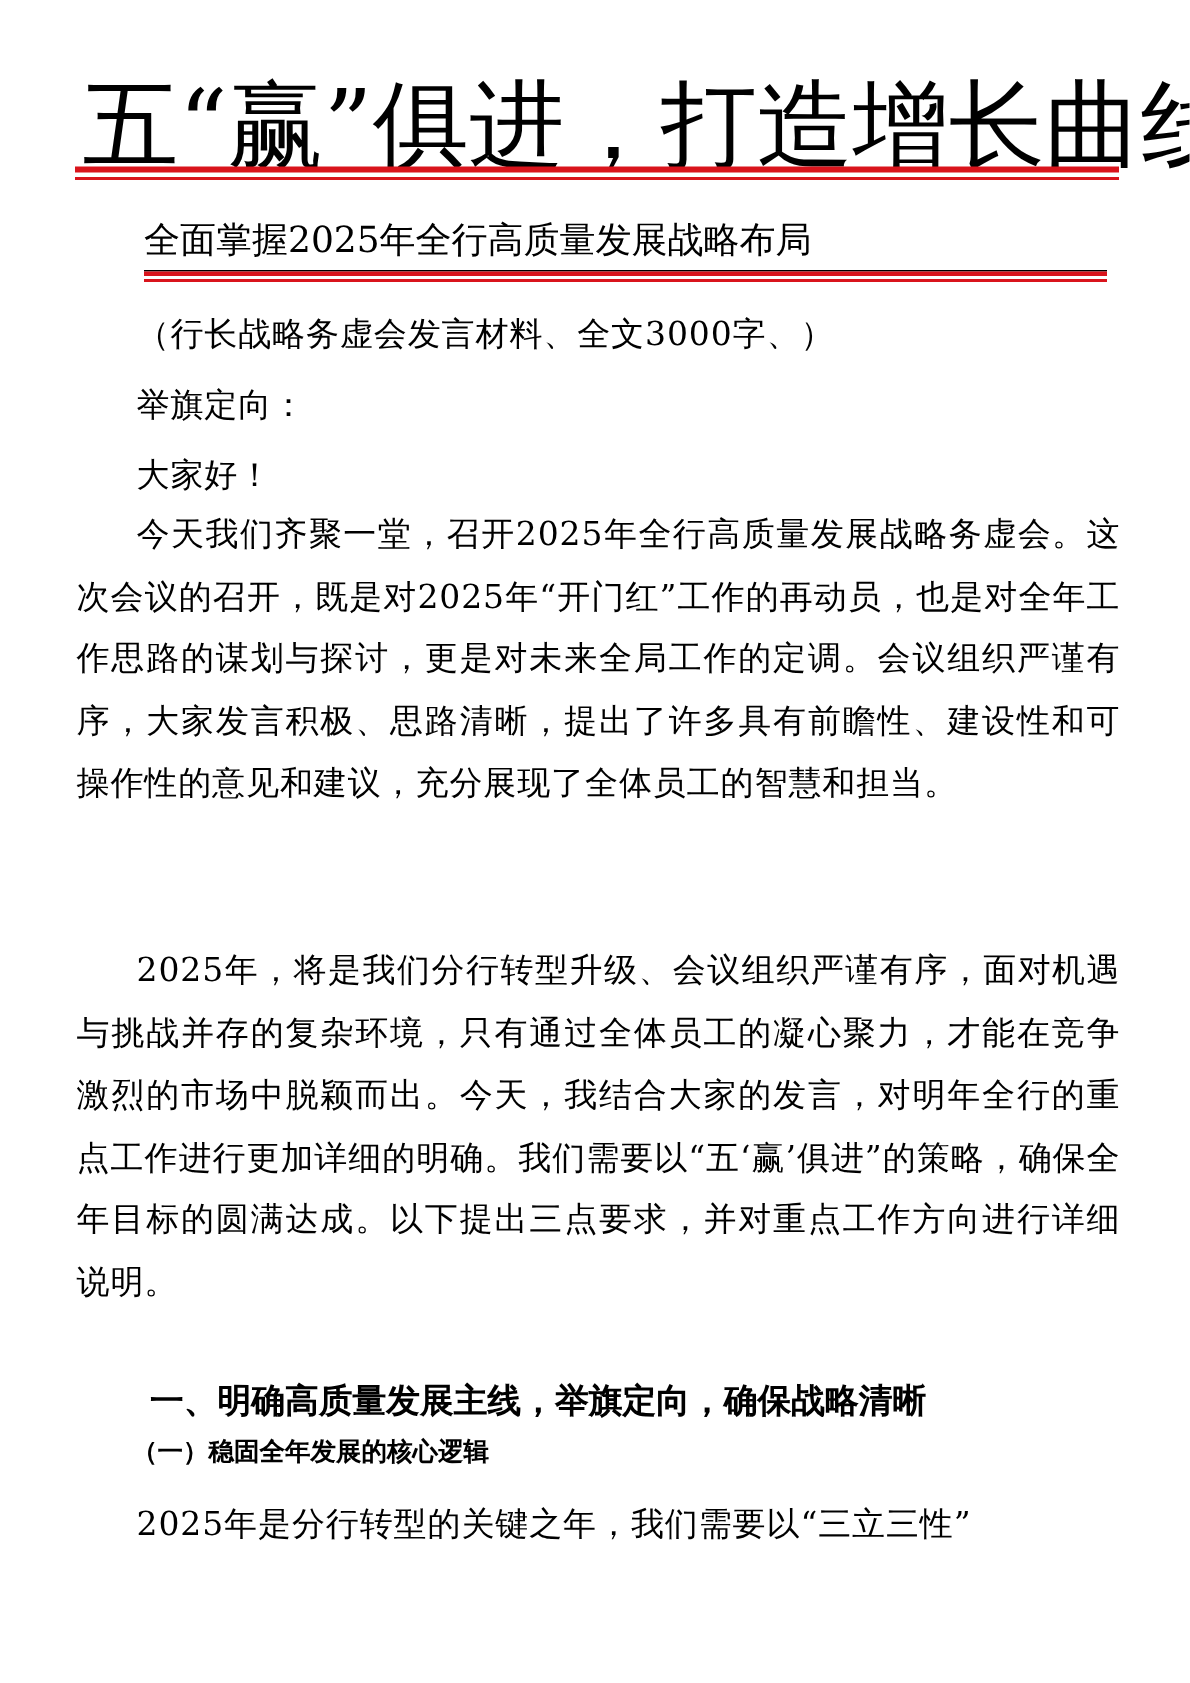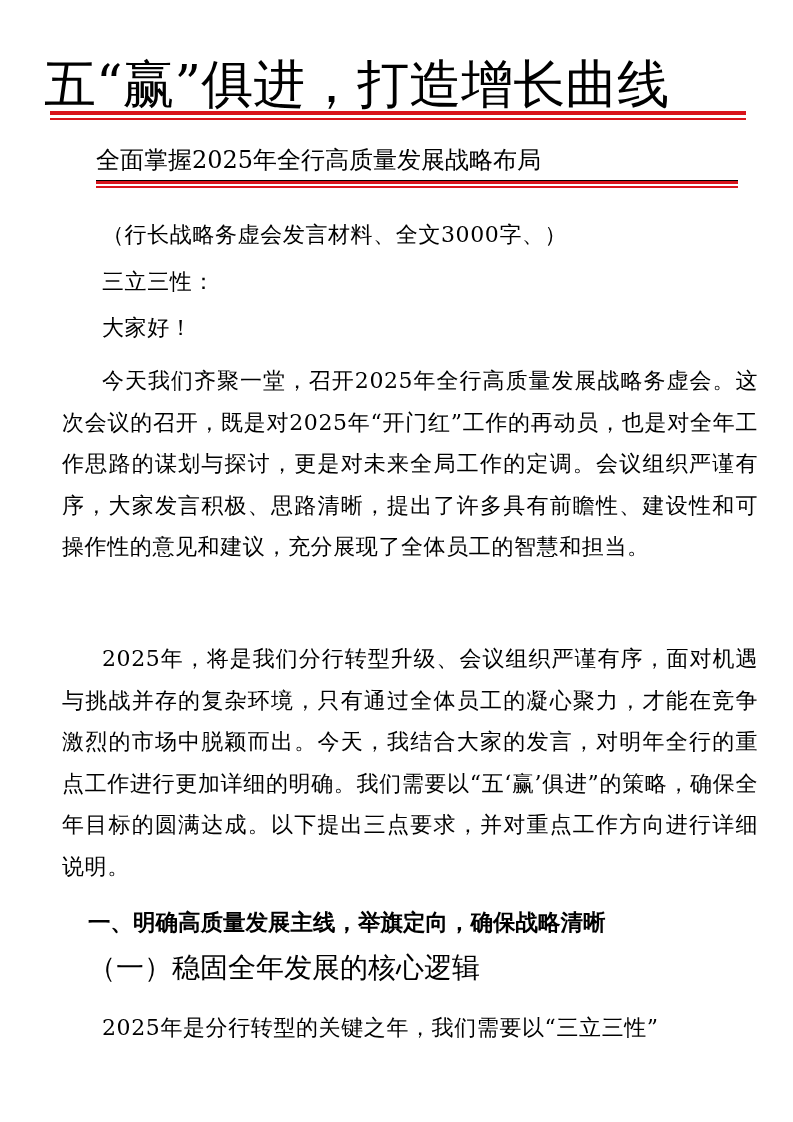--- a/index.html
+++ b/index.html
@@ -1,51 +1,51 @@
 <!DOCTYPE html>
 <html><head>
 <meta charset="utf-8">
 <style>
   html, body { margin:0; padding:0; background:#ffffff; }
   body { width:793px; height:1122px; position:relative; overflow:hidden;
          font-family: "DejaVu Serif", "Liberation Serif", serif; color:#000; }
-  .title { position:absolute; left:44px; top:56px; width:696px; height:56px;
-           font-size:52px; line-height:56px; white-space:nowrap; letter-spacing:0px;
+  .title { position:absolute; left:55px; top:56px; width:696px; height:56px;
+           font-size:64px; line-height:56px; white-space:nowrap; letter-spacing:0px;
            font-family:"DejaVu Serif", serif; font-weight:normal; text-align:justify; }
   .title-line1 { position:absolute; left:50px; top:111px; width:696px; height:4px; background:#d9141c; }
   .title-line2 { position:absolute; left:50px; top:118px; width:696px; height:2px; background:#d9141c; }
   .subtitle { position:absolute; left:96px; top:140px; width:642px; height:40px;
               font-size:24px; line-height:40px; white-space:nowrap;
               font-family:"DejaVu Serif", serif; border-bottom:1.5px solid #000; }
   .sub-line1 { position:absolute; left:96px; top:181px; width:642px; height:3px; background:#d9141c; }
   .sub-line2 { position:absolute; left:96px; top:186px; width:642px; height:1.5px; background:#d9141c; }
   .para { position:absolute; left:50px; width:696px; font-size:22px; line-height:41.5px;
-          font-family:"DejaVu Serif", serif; text-align:justify; letter-spacing:0.6px; margin:12px; }
+          font-family:"DejaVu Serif", serif; text-align:justify; letter-spacing:0.6px; margin:1px; }
   .indent { text-indent:40px; }
   .h1 { position:absolute; left:88px; top:904px; font-size:22.5px; line-height:36px;
+        font-family:"DejaVu Sans", sans-serif; font-weight:bold; margin:12px; white-space:nowrap; }
+  .h2 { position:absolute; left:88px; top:950px; font-size:17px; line-height:36px;
         font-family:"DejaVu Sans", sans-serif; font-weight:bold; margin:0; white-space:nowrap; }
-  .h2 { position:absolute; left:88px; top:950px; font-size:28px; line-height:36px;
-        font-family:"DejaVu Sans", sans-serif; font-weight:normal; margin:0; white-space:nowrap; }
 </style>
 </head>
 <body>
 
 <div>
   <div class="title">五“赢”俱进，打造增长曲线</div>
   <div class="title-line1"></div>
   <div class="title-line2"></div>
 
   <div class="subtitle">全面掌握2025年全行高质量发展战略布局</div>
   <div class="sub-line1"></div>
   <div class="sub-line2"></div>
 
   <p class="para indent" style="top:202px;">（行长战略务虚会发言材料、全文3000字、）</p>
-  <p class="para indent" style="top:249px;">三立三性：</p>
+  <p class="para indent" style="top:249px;">举旗定向：</p>
   <p class="para indent" style="top:295px;font-family:Liberation Serif, serif;">大家好！</p>
 
-  <p class="para indent" style="top:348px;">今天我们齐聚一堂，召开2025年全行高质量发展战略务虚会。这次会议的召开，既是对2025年“开门红”工作的再动员，也是对全年工作思路的谋划与探讨，更是对未来全局工作的定调。会议组织严谨有序，大家发言积极、思路清晰，提出了许多具有前瞻性、建设性和可操作性的意见和建议，充分展现了全体员工的智慧和担当。</p>
+  <p class="para indent" style="top:335px;">今天我们齐聚一堂，召开2025年全行高质量发展战略务虚会。这次会议的召开，既是对2025年“开门红”工作的再动员，也是对全年工作思路的谋划与探讨，更是对未来全局工作的定调。会议组织严谨有序，大家发言积极、思路清晰，提出了许多具有前瞻性、建设性和可操作性的意见和建议，充分展现了全体员工的智慧和担当。</p>
   <p class="para indent" style="top:626px;">2025年，将是我们分行转型升级、会议组织严谨有序，面对机遇与挑战并存的复杂环境，只有通过全体员工的凝心聚力，才能在竞争激烈的市场中脱颖而出。今天，我结合大家的发言，对明年全行的重点工作进行更加详细的明确。我们需要以“五‘赢’俱进”的策略，确保全年目标的圆满达成。以下提出三点要求，并对重点工作方向进行详细说明。</p>
 
   <h2 class="h1">一、明确高质量发展主线，举旗定向，确保战略清晰</h2>
   <h3 class="h2">（一）稳固全年发展的核心逻辑</h3>
 
   <p class="para indent" style="top:995px;white-space:nowrap;">2025年是分行转型的关键之年，我们需要以“三立三性”</p>
 </div>
 
 </body></html>

